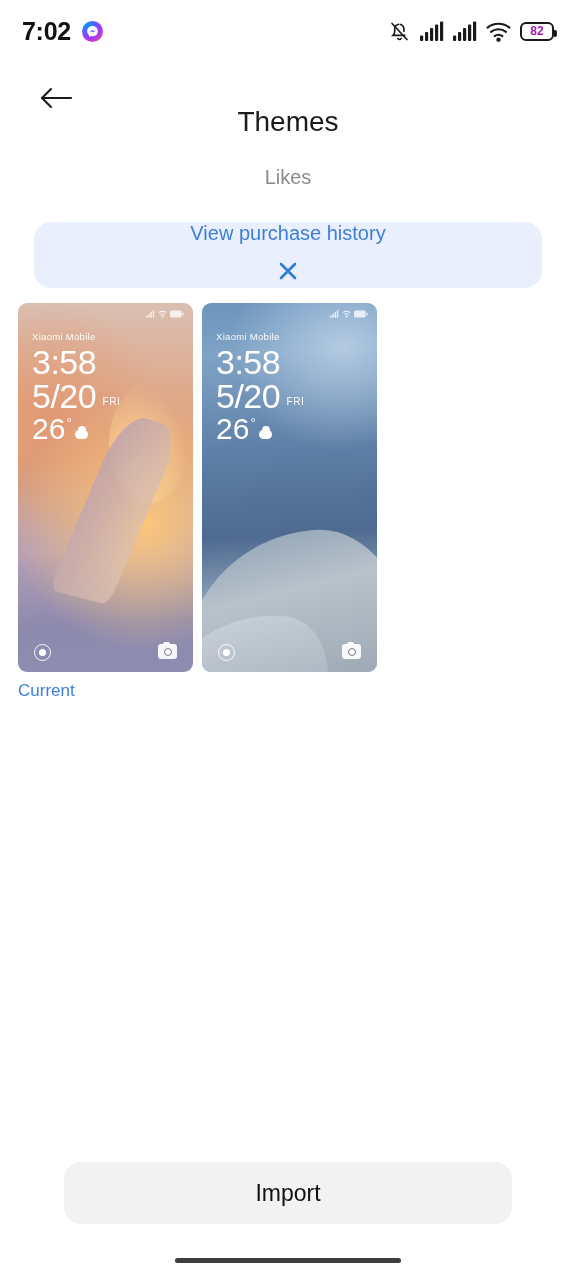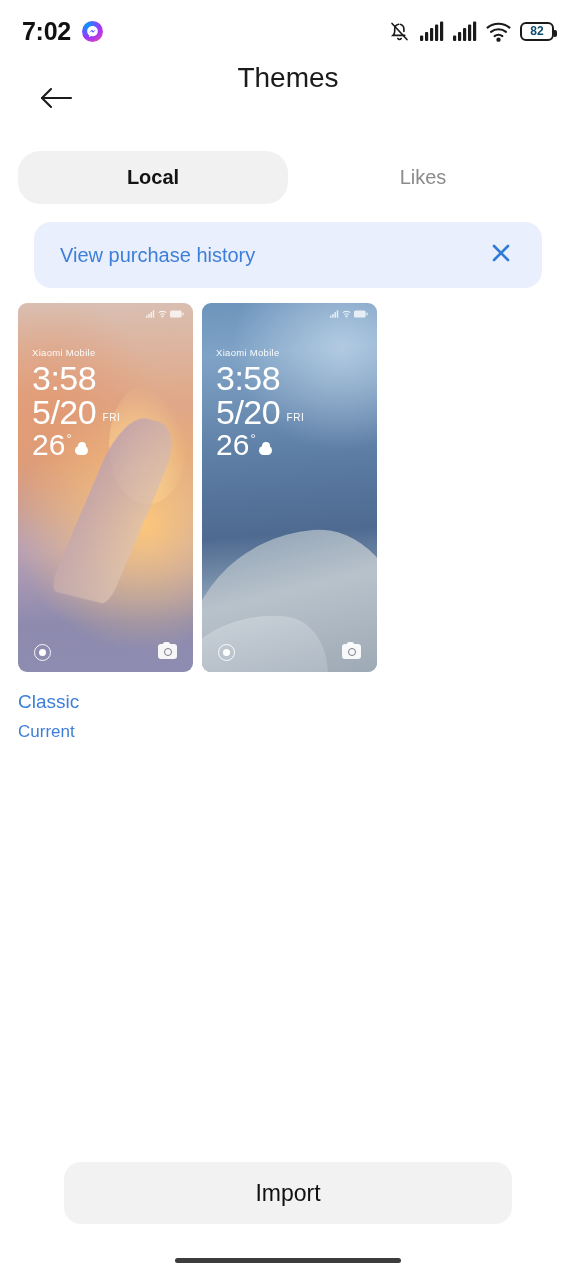--- a/index.html
+++ b/index.html
@@ -27,24 +27,24 @@
   .sb-right{ display:flex; align-items:center; gap:9px; }
   .sb-right svg{ display:block; }
   .batt{
     width:34px;height:19px;border:2px solid #1a1a1a;border-radius:6px;
     display:flex;align-items:center;justify-content:center;position:relative;
   }
   .batt:after{
     content:"";position:absolute;right:-5px;top:6px;width:3px;height:7px;
     background:#1a1a1a;border-radius:0 2px 2px 0;
   }
-  .batt span{ font-size:12px;font-weight:600;color:#0c4a6e;line-height:1; }
-
-  
-  .header{ height:76px; display:flex; align-items:flex-start; position:relative; }
+  .batt span{ font-size:12px;font-weight:600;color:#a21caf;line-height:1; }
+
+  
+  .header{ height:76px; display:flex; align-items:flex-end; position:relative; }
   .back-btn{
     position:absolute;left:30px;top:50%;transform:translateY(-50%);
     width:52px;height:52px;display:flex;align-items:center;justify-content:center;
     cursor:pointer;
   }
   .page-title{
     width:100%;text-align:center;font-size:28px;color:#1b1b1b;font-weight:400;
   }
 
   
@@ -55,20 +55,21 @@
     flex:1;text-align:center;font-size:20px;color:#8b8b8b;
     padding:15px 0;border-radius:22px;cursor:pointer;
   }
   .tab.active{ background:#f1f1f1;color:#131313;font-weight:700; }
 
   
   .banner{
     margin:6px 34px 0 34px;height:66px;background:#e9effc;border-radius:17px;
     display:flex;align-items:center;justify-content:space-between;padding:0 26px 0 26px;
     cursor:pointer;
+    flex-direction:column;
   }
   .banner-text{ font-size:20px;color:#3d7fd8; }
   .banner-close{ width:30px;height:30px;display:flex;align-items:center;justify-content:center;cursor:pointer; }
 
   
   .grid{ display:flex; padding:15px 0 0 18px; gap:9px; }
   .theme-cell{ width:175px; }
   .card{
     width:175px;height:369px;border-radius:9px;overflow:hidden;position:relative;
   }
@@ -107,21 +108,21 @@
     position:absolute;left:-18%;bottom:-12%;width:90%;height:28%;
     background:linear-gradient(160deg,#cfd6dd,#9fabb7);
     border-radius:70% 30% 0 0 / 90% 60% 0 0;
     transform:rotate(6deg);
   }
   .card-overlay{ position:absolute;inset:0; }
   .mini-status{
     position:absolute;top:7px;right:9px;display:flex;align-items:center;gap:3px;opacity:.85;
   }
   .mini-status svg{ display:block; }
-  .lock-info{ position:absolute;left:14px;top:44px;color:#fff; }
+  .lock-info{ position:absolute;left:14px;top:28px;color:#fff; }
   .carrier{ font-size:9.5px;letter-spacing:.3px;opacity:.95;margin-bottom:4px; }
   .lock-time{ font-size:34px;line-height:.96;font-weight:300;letter-spacing:-.5px; }
   .lock-date{ font-size:34px;line-height:1.02;font-weight:300;letter-spacing:-.5px;position:relative;display:inline-block; }
   .lock-dow{ font-size:10px;font-weight:500;position:absolute;right:-24px;bottom:6px;letter-spacing:.5px;text-align:right; }
   .lock-temp{ font-size:30px;line-height:1.05;font-weight:300;display:flex;align-items:flex-start;gap:1px; }
   .deg{ font-size:13px;line-height:1;margin-top:3px; }
   .cloud{
     width:13px;height:9px;background:#fff;border-radius:7px;align-self:flex-end;
     margin-bottom:6px;margin-left:2px;position:relative;
   }
@@ -223,21 +224,20 @@
       <svg width="34" height="26" viewBox="0 0 34 26" fill="none" stroke="#1b1b1b" stroke-width="2.1" stroke-linecap="round" stroke-linejoin="round">
         <path d="M32 13H3"></path>
           <path d="M12 4L3 13l9 9"></path>
       </svg>
     </span>
   </div>
   <div class="page-title">Themes</div>
 </div>
 
 <div class="tabs">
-  <div class="tab active">Local</div>
   <div class="tab">Likes</div>
 </div>
 
 <div class="banner">
   <div class="banner-text">View purchase history</div>
   <div class="banner-close">
     <span>
       <svg width="22" height="22" viewBox="0 0 22 22" fill="none" stroke="#2f7bd8" stroke-width="2.6" stroke-linecap="round">
         <path d="M4 4l14 14"></path>
           <path d="M18 4L4 18"></path>
@@ -282,21 +282,20 @@
             <span class="deg">°</span>
             <span class="cloud"></span>
           </div>
         </div>
         <div class="card-bottom">
           <span class="round-ic"></span>
           <span class="cam-ic"></span>
         </div>
       </div>
     </div>
-    <div class="theme-name current-theme">Classic</div>
     <div class="theme-sub">Current</div>
   </div>
 
   <div class="theme-cell">
     <div class="card card-limitless">
       <div class="dune"></div>
       <div class="dune2"></div>
       <div class="card-overlay">
         <div class="mini-status">
           <svg width="9" height="8" viewBox="0 0 12 10" fill="#fff" opacity=".9">

